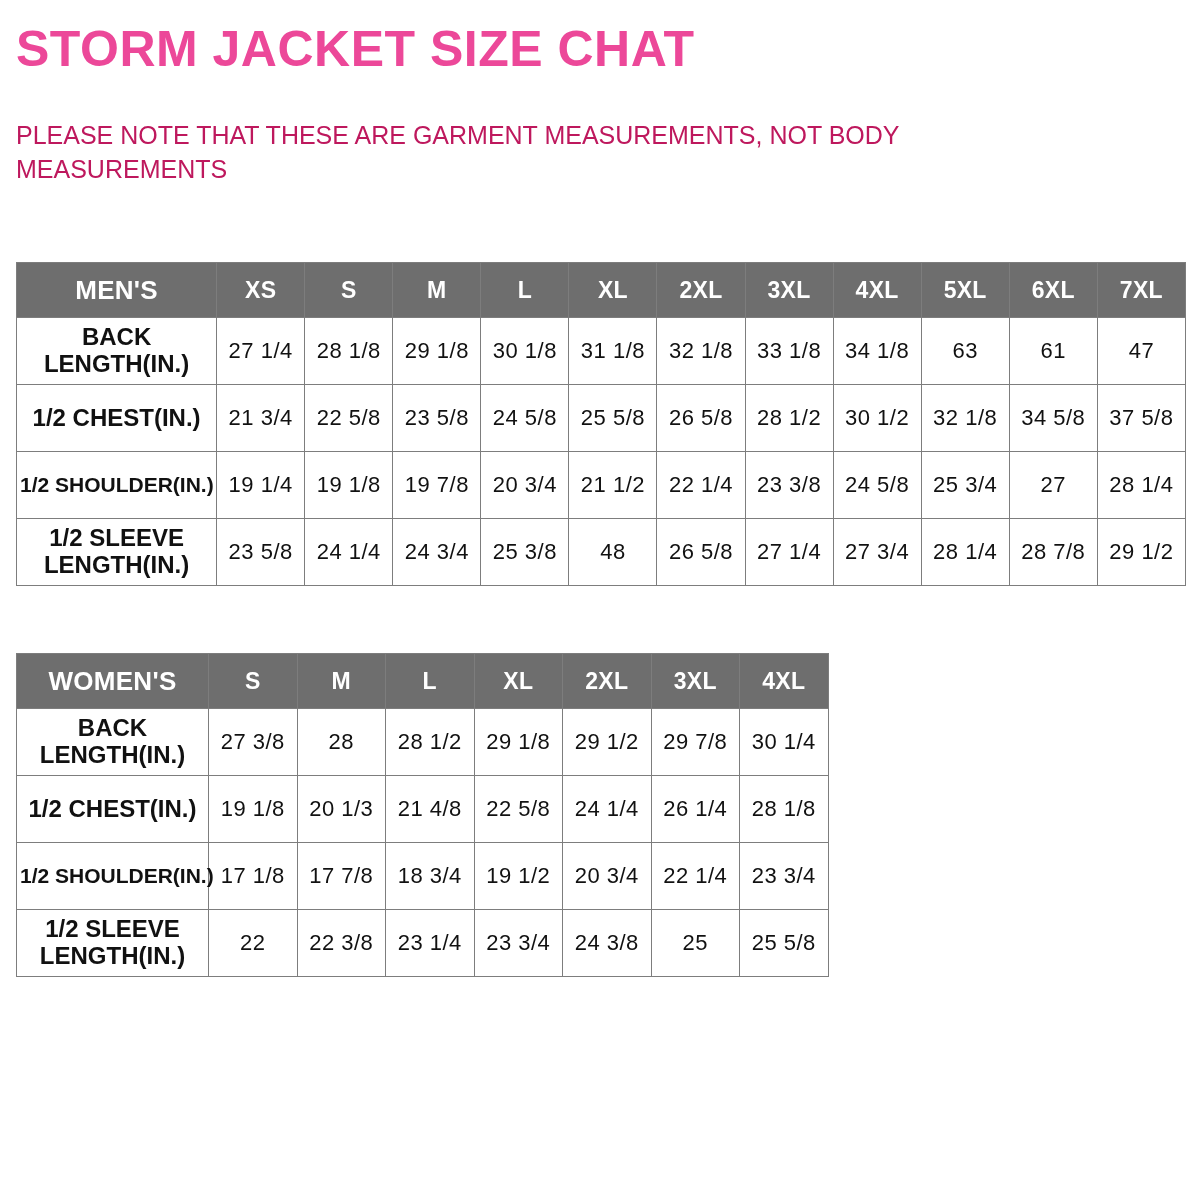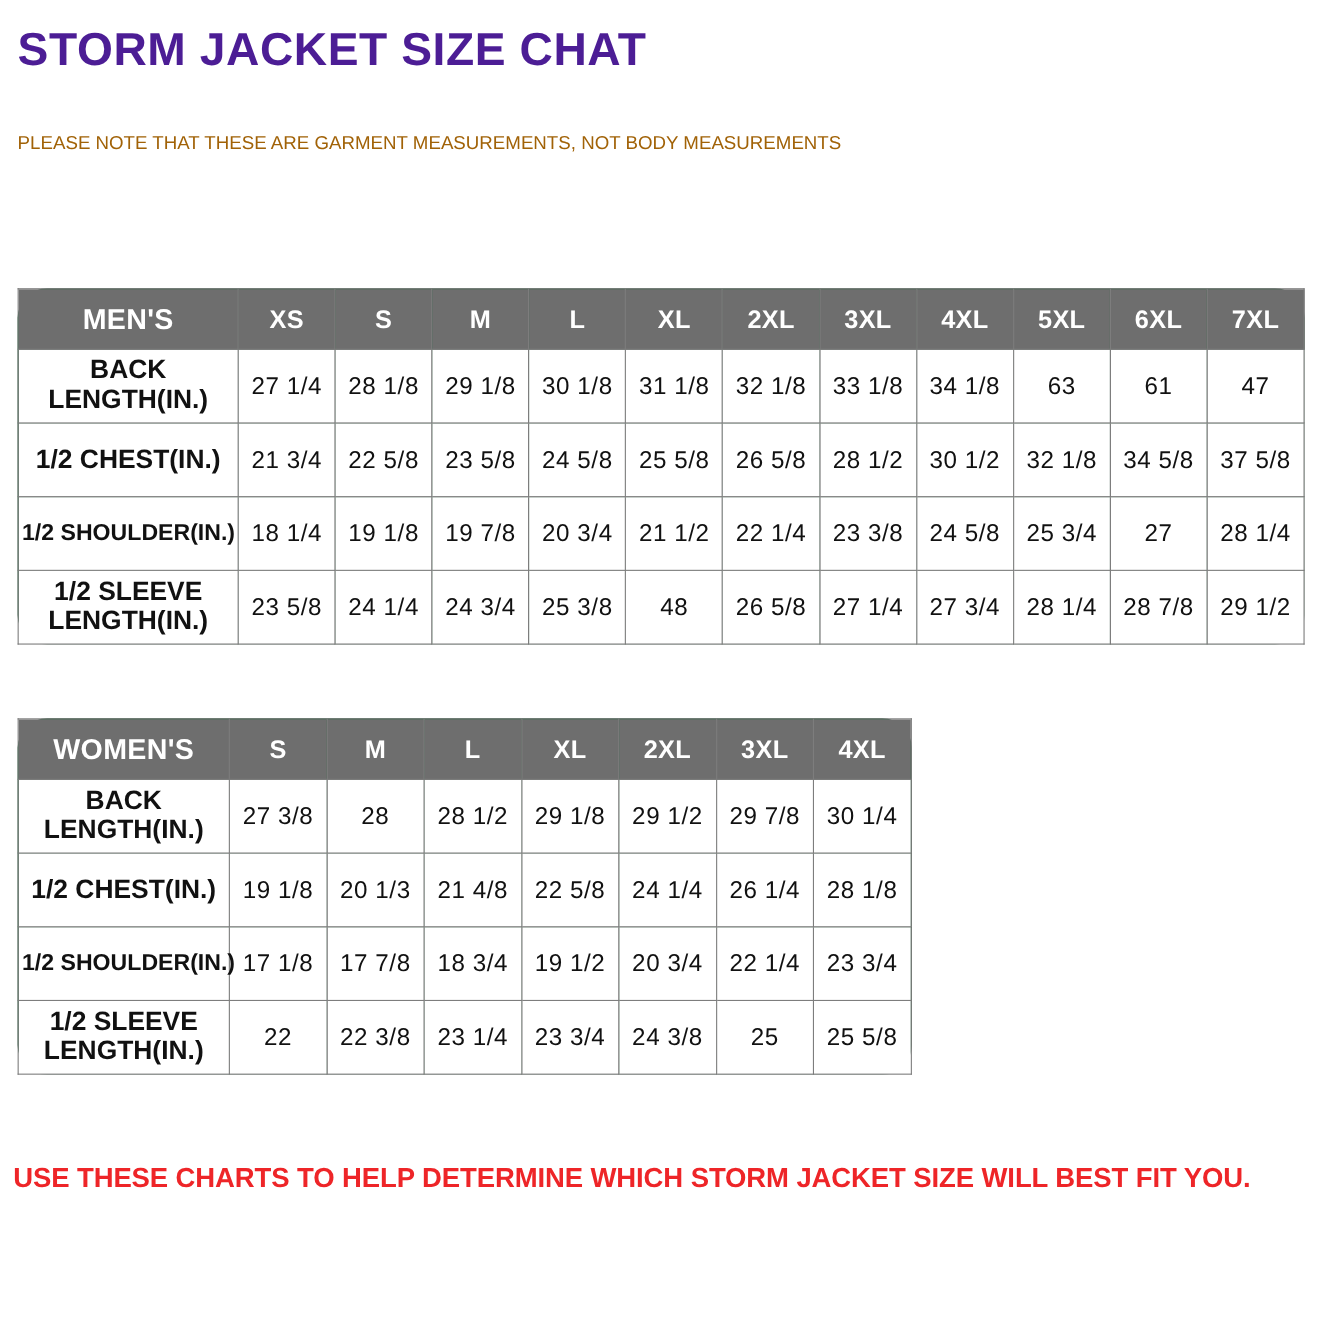--- a/index.html
+++ b/index.html
@@ -20,45 +20,44 @@
     position: absolute;
     inset: 0;
     padding: 0;
   }
 
   
   .title {
     position: absolute;
     left: 16px;
     top: 24px;
-    font-size: 42px;
+    font-size: 50px;
     font-weight: bold;
     letter-spacing: 0.5px;
     line-height: 1.0;
-    color: #4c1d95;
+    color: #ec4899;
     white-space: nowrap;
   }
 
   .note {
     position: absolute;
     left: 16px;
     top: 118px;
     width: 1020px;
-    font-size: 17px;
+    font-size: 25px;
     font-weight: normal;
     line-height: 1.36;
-    color: #a16207;
+    color: #be185d;
   }
 
   
   table.size-table {
     border-collapse: collapse;
     table-layout: fixed;
-    background: #14532d;
-    border-radius: 27px;
+    background: #c2410c;
   }
   table.size-table td,
   table.size-table th {
     border: 1px solid #7d7d7d;
     text-align: center;
     vertical-align: middle;
     padding: 0;
   }
   table.size-table thead th {
     background: #6e6e6e;
@@ -192,21 +191,21 @@
             <td class="val">25 5/8</td>
             <td class="val">26 5/8</td>
             <td class="val">28 1/2</td>
             <td class="val">30 1/2</td>
             <td class="val">32 1/8</td>
             <td class="val">34 5/8</td>
             <td class="val">37 5/8</td>
           </tr>
           <tr class="tight">
             <td class="rowlabel">1/2  SHOULDER(IN.)</td>
-            <td class="val">18 1/4</td>
+            <td class="val">19 1/4</td>
             <td class="val">19 1/8</td>
             <td class="val">19 7/8</td>
             <td class="val">20 3/4</td>
             <td class="val">21 1/2</td>
             <td class="val">22 1/4</td>
             <td class="val">23 3/8</td>
             <td class="val">24 5/8</td>
             <td class="val">25 3/4</td>
             <td class="val">27</td>
             <td class="val">28 1/4</td>
@@ -291,15 +290,14 @@
             <td class="val">23 1/4</td>
             <td class="val">23 3/4</td>
             <td class="val">24 3/8</td>
             <td class="val">25</td>
             <td class="val">25 5/8</td>
           </tr>
         </tbody>
     </table>
   </div>
 
-  <div class="footer-note">USE THESE CHARTS TO HELP DETERMINE WHICH STORM JACKET  SIZE WILL BEST FIT YOU.</div>
 
 </div>
 
 </body></html>

